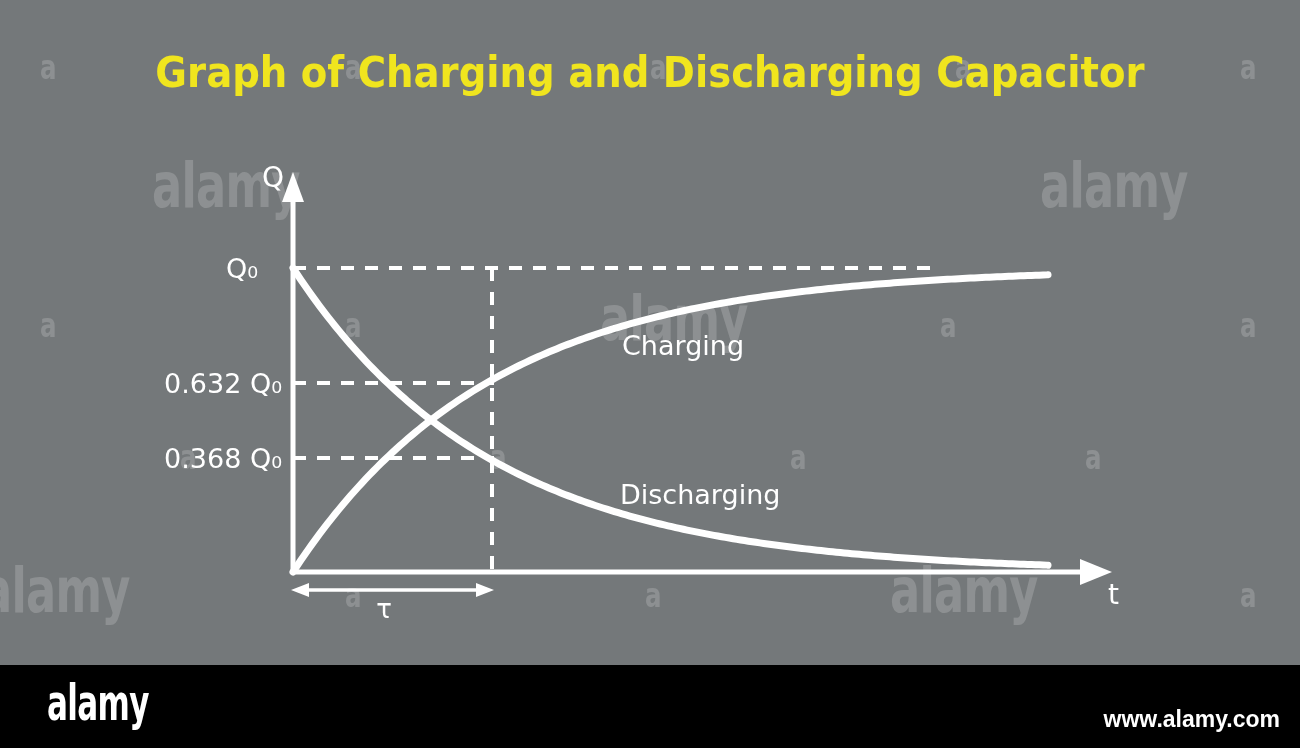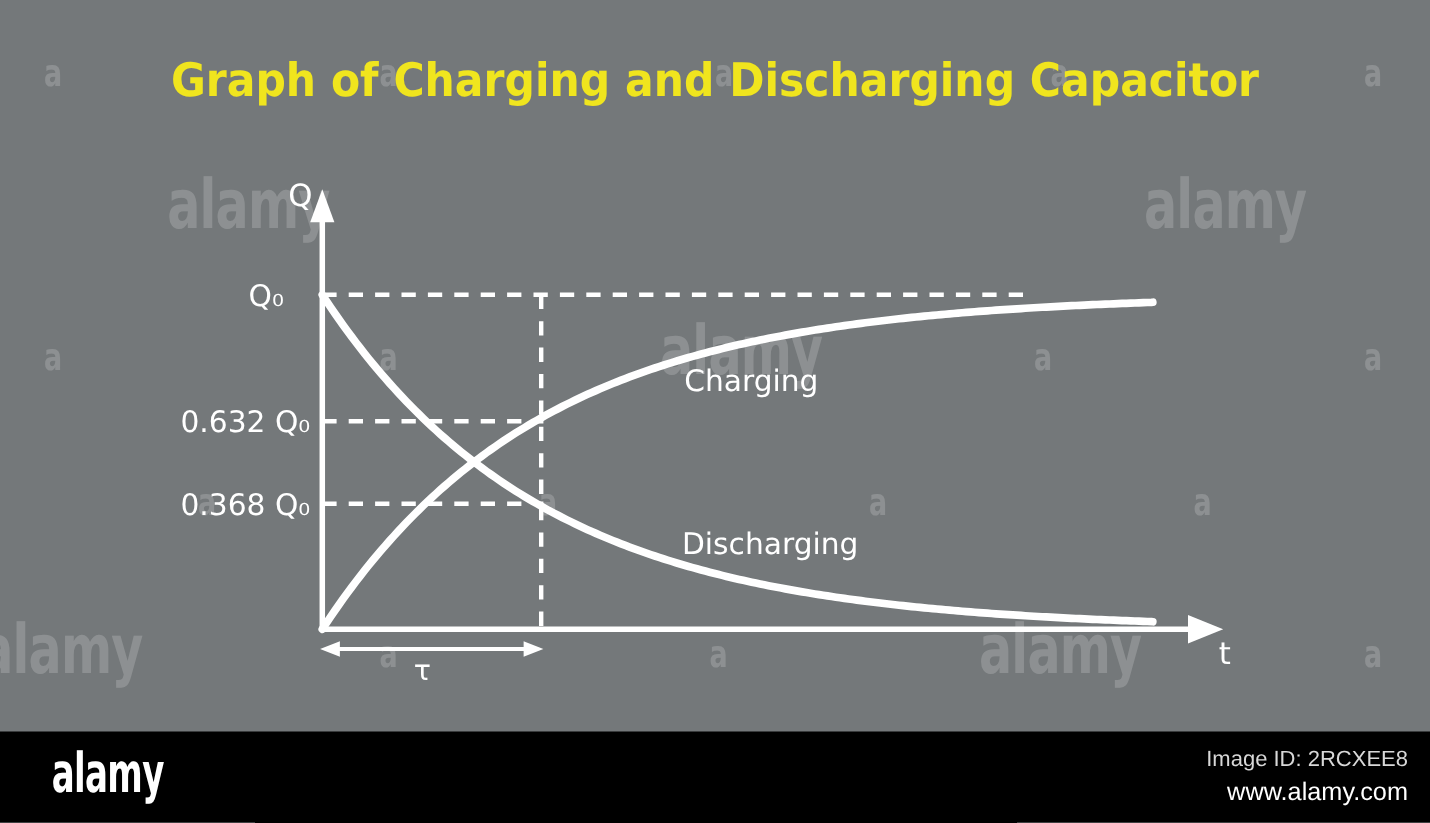--- a/index.html
+++ b/index.html
@@ -99,21 +99,21 @@
     font-family: "Liberation Sans", sans-serif;
     font-size: 20px;
     text-align: right;
   }
   #footer-url {
     position: absolute;
     right: 20px;
     top: 41px;
     color: #ffffff;
     font-family: "Liberation Sans", sans-serif;
-    font-weight: 400;
+    font-weight: 700;
     font-size: 23px;
     text-align: center;
   }
 </style>
 </head>
 <body>
 
 <div id="stage">
 
   <div id="watermarks">
@@ -177,17 +177,16 @@
     <g>
       <line x1="300" y1="590" x2="485" y2="590" stroke="#ffffff" stroke-width="3.5"></line>
       <polygon points="291,590 309,583 309,597" fill="#ffffff"></polygon>
       <polygon points="494,590 476,583 476,597" fill="#ffffff"></polygon>
     </g>
     <text class="axis-text" x="384" y="618" font-size="26" text-anchor="middle">τ</text>
   </svg>
 
   <div id="footer">
     <div id="footer-logo">alamy</div>
-    <div id="footer-imageid">Image ID: 2RCXEE8</div>
     <div id="footer-url">www.alamy.com</div>
   </div>
 
 </div>
 
 </body></html>

